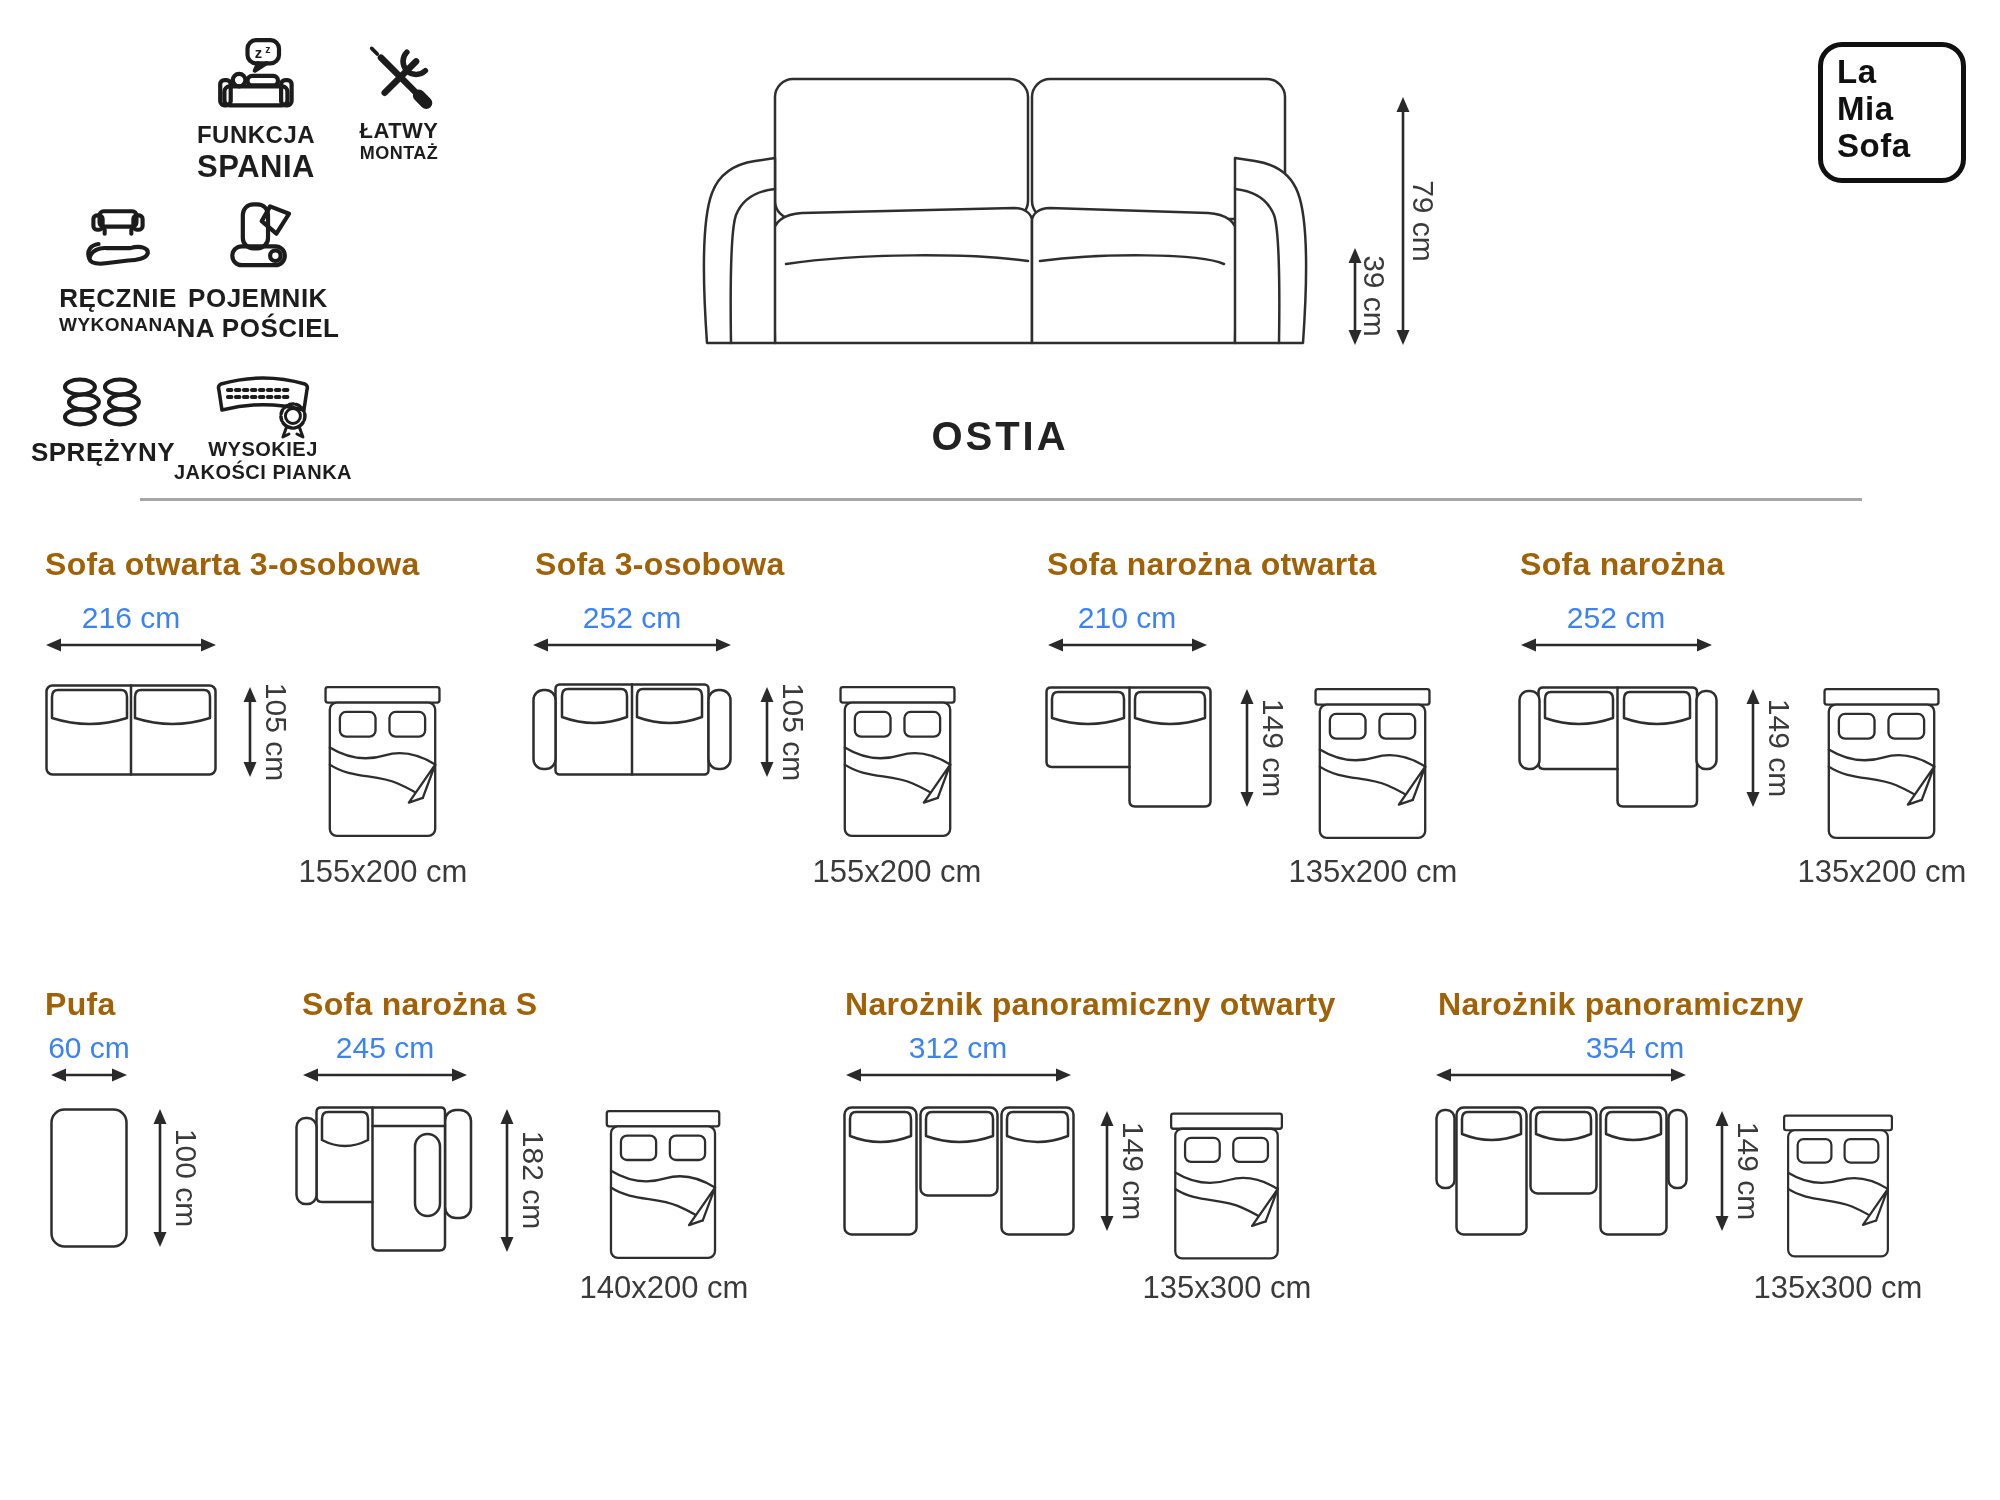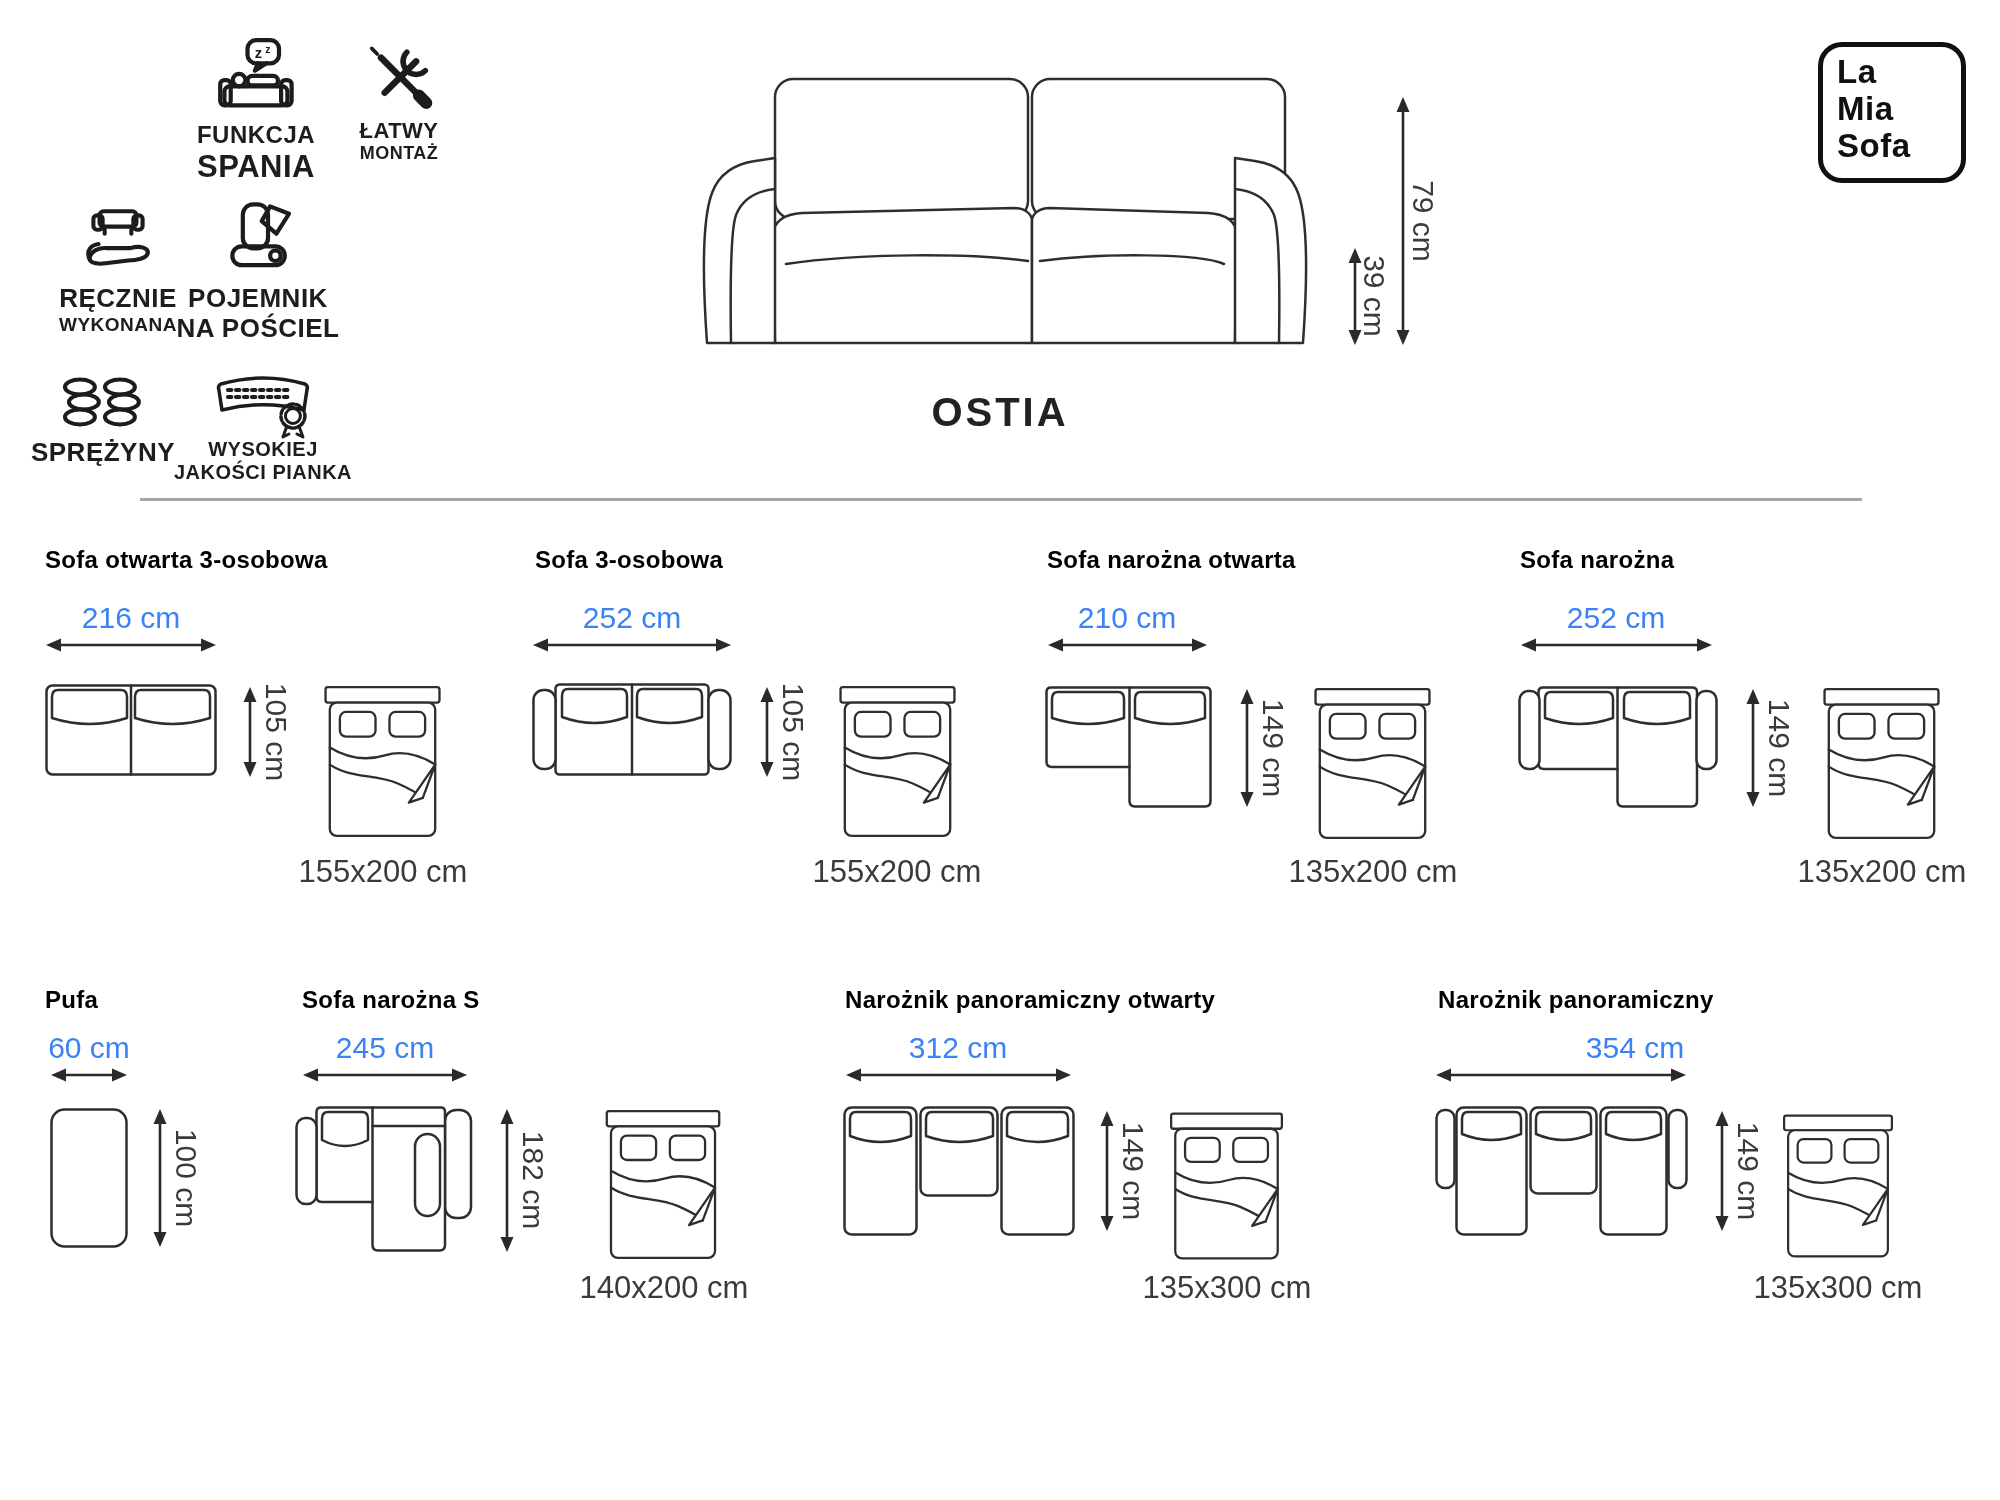--- a/index.html
+++ b/index.html
@@ -4,26 +4,26 @@
 <style>
   html,body{margin:0;padding:0;background:#fff;font-family:"Liberation Sans",sans-serif;}
   #canvas{position:relative;width:2000px;height:1500px;background:#fff;overflow:hidden;}
   .abs{position:absolute;}
   .line-art{stroke:#2e2e2e;stroke-width:2.5;fill:#fff;stroke-linejoin:round;stroke-linecap:round;}
   .arrowfill{fill:#2a2a2a;}
   .arrowline{stroke:#2a2a2a;stroke-width:2.6;}
   .hlabel{position:absolute;transform:translate(-50%,-50%);white-space:nowrap;font-size:30px;font-weight:500;color:#3b82f6;}
   .vlabel{position:absolute;transform:translate(-50%,-50%) rotate(90deg);white-space:nowrap;font-size:30px;font-weight:500;color:#3a3a3a;}
   .bedlabel{position:absolute;transform:translate(-50%,-50%);white-space:nowrap;font-size:31px;font-weight:500;color:#3a3a3a;}
-  .cfg-title{position:absolute;font-size:24px;font-weight:700;color:#000000;letter-spacing:.3px;white-space:nowrap;}
+  .cfg-title{position:absolute;font-size:32px;font-weight:700;color:#a16207;letter-spacing:.3px;white-space:nowrap;}
   .feature{position:absolute;transform:translateX(-50%);display:flex;flex-direction:column;align-items:center;text-align:center;color:#1d1d1d;}
   .iconbox{display:flex;align-items:center;justify-content:center;}
   .fl1,.fl2{font-weight:700;letter-spacing:.5px;line-height:1.15;white-space:nowrap;}
   .icon{stroke:#1c1c1c;stroke-width:4;fill:none;stroke-linejoin:round;stroke-linecap:round;}
-  .product-title{position:absolute;transform:translate(-50%,-50%);font-size:40px;font-weight:600;letter-spacing:3px;color:#222;}
+  .product-title{position:absolute;transform:translate(-50%,-50%);font-size:40px;font-weight:600;letter-spacing:3px;color:#222;margin-top:24px;}
   .divider{position:absolute;left:140px;top:498px;width:1722px;height:3px;background:#a6a6a6;}
   .logo{position:absolute;left:1818px;top:42px;width:148px;height:141px;border:5px solid #101010;border-radius:24px;box-sizing:border-box;padding:7px 0 0 14px;font-weight:700;font-size:33px;line-height:1.12;color:#101010;letter-spacing:.5px;}
 </style>
 </head>
 <body>
 
 <div id="canvas">
 
   <svg width="0" height="0" style="position:absolute" aria-hidden="true">
     <symbol id="bed-shape" viewBox="0 0 150 200">

